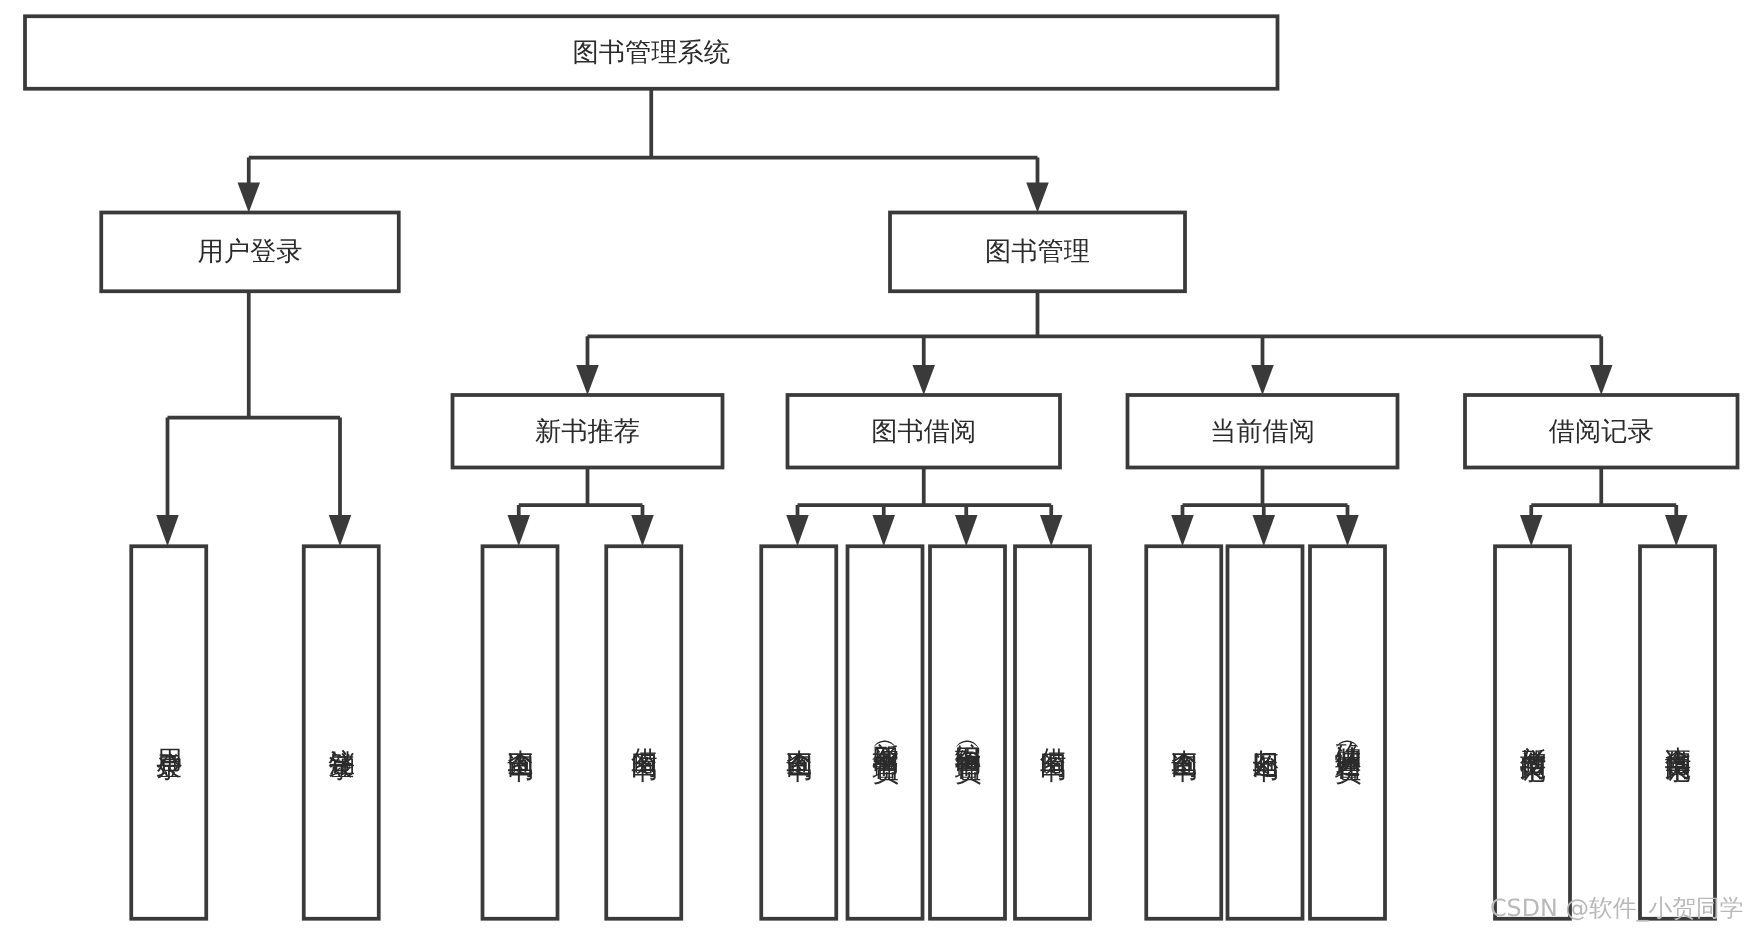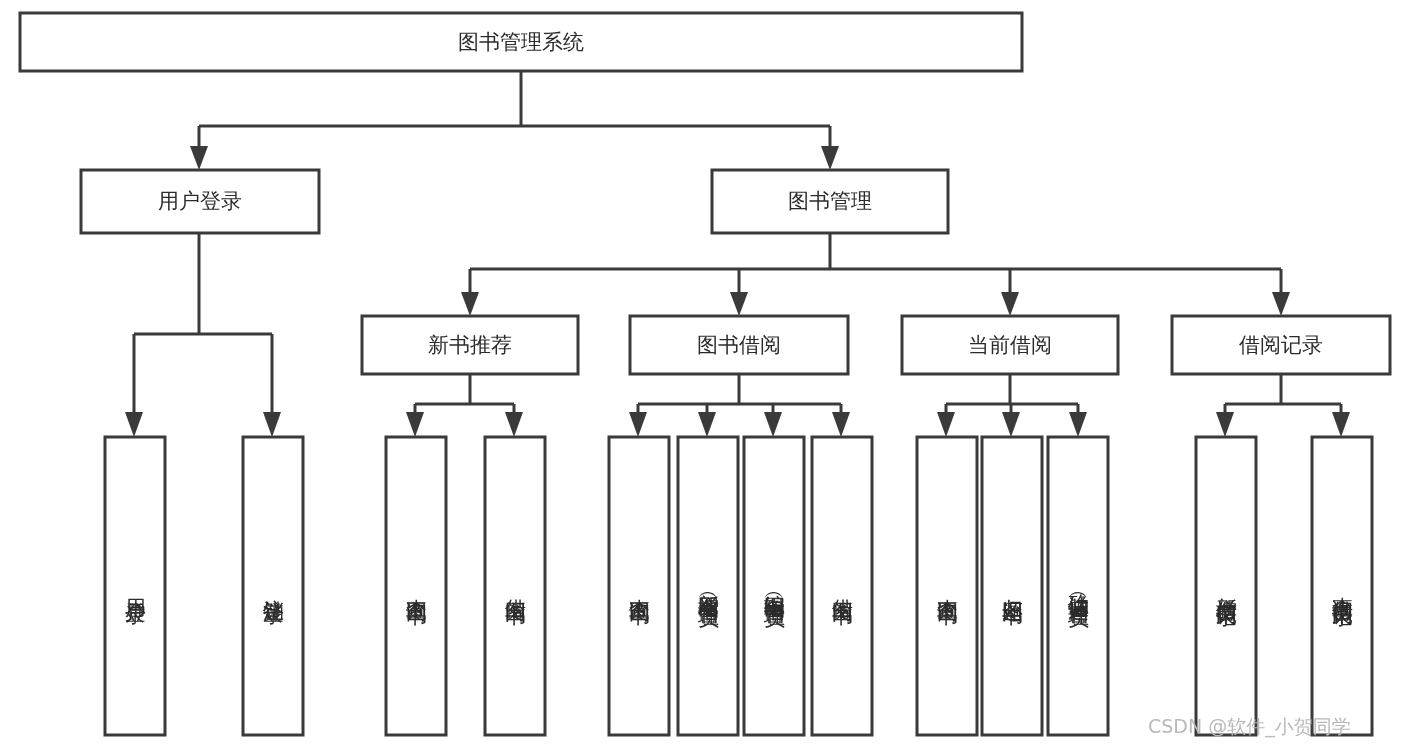--- a/index.html
+++ b/index.html
@@ -197,15 +197,15 @@
   <div class="node-label-v" style="left:744px; top:437px; width:60px; height:298px;">编辑图书（管理员）</div>
   <div class="node-label-v" style="left:812px; top:437px; width:60px; height:298px;">借阅图书</div>
 
   <div class="node-label-v" style="left:917px; top:437px; width:60px; height:298px;">查询图书</div>
   <div class="node-label-v" style="left:982px; top:437px; width:60px; height:298px;">归还图书</div>
   <div class="node-label-v" style="left:1048px; top:437px; width:60px; height:298px;">确认归还（管理员）</div>
 
   <div class="node-label-v" style="left:1196px; top:437px; width:60px; height:298px;">新增借阅记录</div>
   <div class="node-label-v" style="left:1312px; top:437px; width:60px; height:298px;">查询借阅记录</div>
 
-  <div class="watermark" style="left:1148px; top:714px;">CSDN @软件_小贺同学</div>
+  <div class="watermark" style="left:1192px; top:714px;">CSDN @软件_小贺同学</div>
 
 </div>
 
 </body></html>

